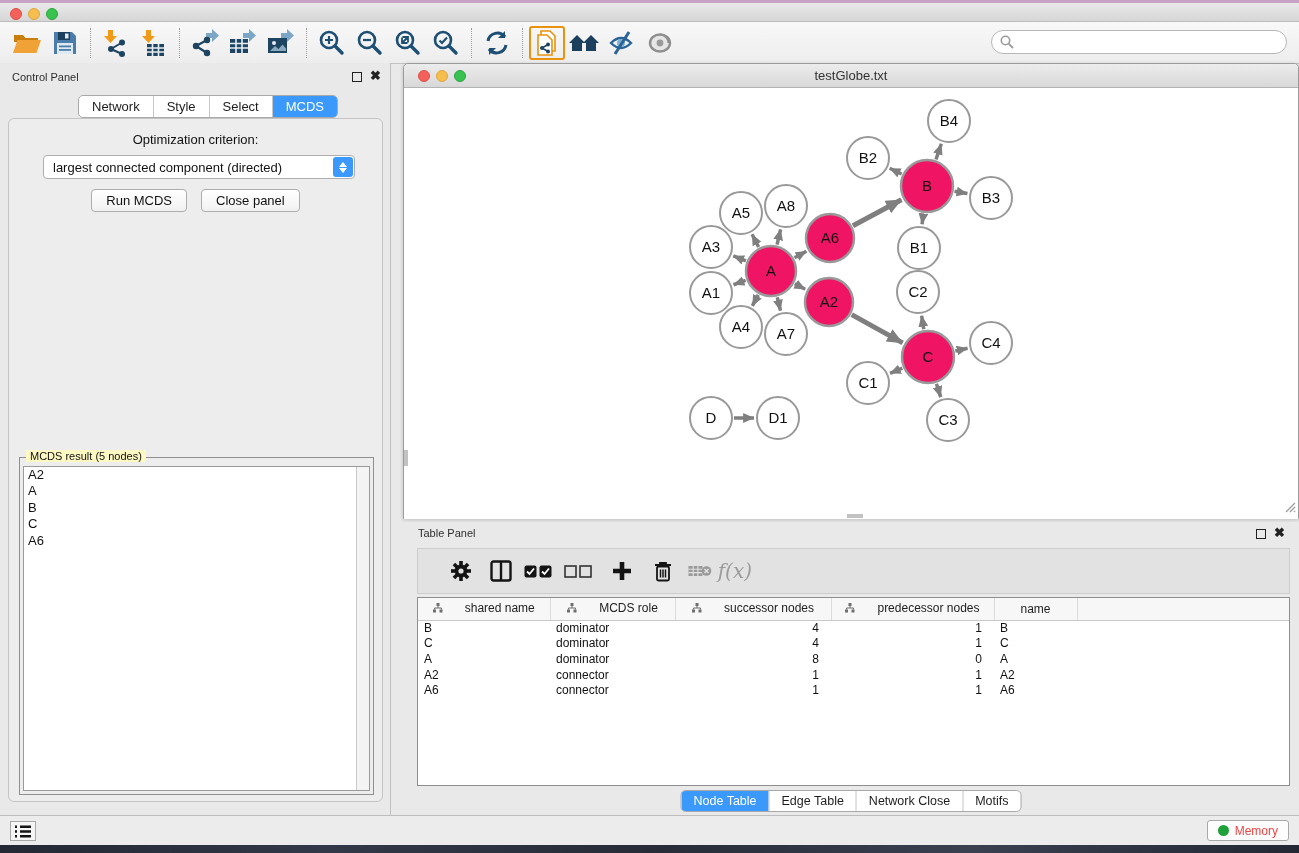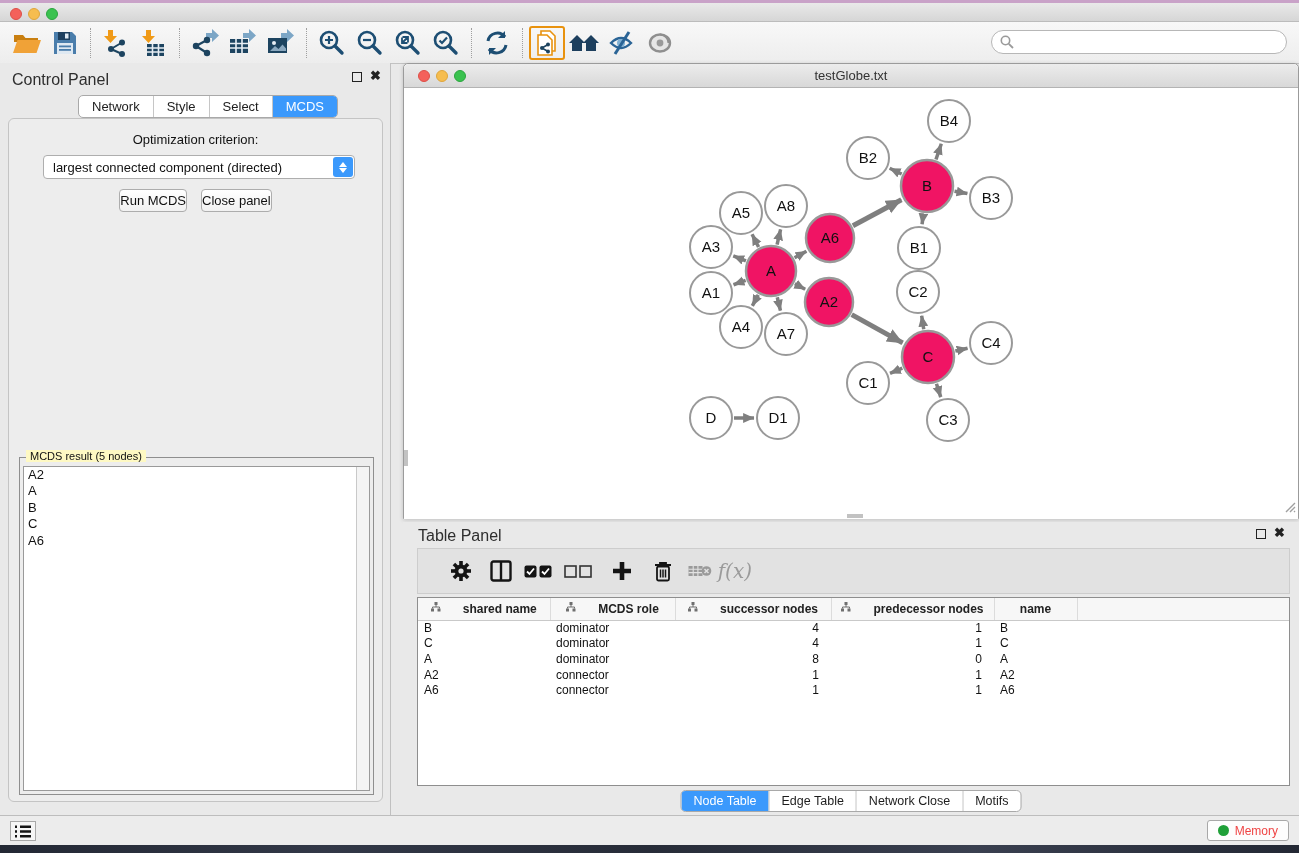--- a/index.html
+++ b/index.html
@@ -25,21 +25,21 @@
   .tb-btn.highlighted { border:2px solid #e8920e; border-radius:3px; width:36px; height:34px; }
   .search-wrap { position:absolute; right:12px; top:8px; width:296px; height:24px; }
   .search-field { width:100%; height:100%; border:1px solid #b7b7b7; border-radius:12px;
     background:#fff; padding-left:28px; font-size:12px; outline:none; }
   .search-glyph { position:absolute; left:9px; top:5px; }
 
   
   .control-panel { position:absolute; left:0; top:63px; width:391px; height:752px;
     background:#e9e9e9; border-right:1px solid #c0c0c0; }
   .cp-header { position:absolute; left:0; top:0; width:100%; height:28px; }
-  .panel-title { position:absolute; left:12px; top:8px; font-size:16px; color:#2e2e2e; }
+  .panel-title { position:absolute; left:12px; top:8px; font-size:11px; color:#2e2e2e; }
   .panel-float { position:absolute; top:9px; width:10px; height:10px; border:1.5px solid #222; }
   .panel-close { position:absolute; top:6px; font-size:13px; font-weight:bold; color:#222; line-height:14px; }
   .cp-header .panel-float { right:28px; } .cp-header .panel-close { right:9px; }
 
   .seg-tabs { position:absolute; display:inline-flex; border:1px solid #a9a9a9; border-radius:5px;
     overflow:hidden; background:#fff; }
   .cp-tabs { left:78px; top:32px; }
   .seg-tab { padding:3px 13px; font-size:13px; color:#1d1d1d; border-left:1px solid #c6c6c6; cursor:default; }
   .seg-tab:first-child { border-left:none; }
   .seg-tab.active { background:#3b99fc; color:#fff; }
@@ -49,21 +49,21 @@
   .opt-label { position:absolute; left:0; right:0; top:13px; text-align:center; font-size:13px; color:#111; }
   .combo { position:absolute; left:34px; top:36px; width:312px; height:24px; background:#fff;
     border:1px solid #aeaeae; border-radius:4px; font-size:13px; color:#111;
     display:flex; align-items:center; padding-left:9px; }
   .combo-stepper { position:absolute; right:1px; top:1px; width:20px; height:20px; background:#3b99fc;
     border-radius:3px; display:flex; flex-direction:column; align-items:center; justify-content:center; gap:1px; }
   .combo-stepper span { width:0; height:0; border-left:4px solid transparent; border-right:4px solid transparent; }
   .step-up { border-bottom:5px solid #fff; }
   .step-down { border-top:5px solid #fff; }
   .btn { background:linear-gradient(#ffffff,#f1f1f1); border:1px solid #adadad; border-radius:4px;
-    font-size:13px; color:#111; padding:3px 0; font-family:"Liberation Sans",sans-serif; }
+    font-size:13px; color:#111; padding:3px 14px; font-family:"Liberation Sans",sans-serif; }
   .cp-buttons { position:absolute; left:0; right:0; top:70px; display:flex; justify-content:center; gap:14px; }
 
   .result-box { position:absolute; left:10px; top:338px; width:355px; height:338px;
     border:1px solid #8f8f8f; }
   .result-legend { position:absolute; left:6px; top:-8px; background:#fef9c3; padding:0 4px;
     font-size:11px; color:#111; }
   .result-list { position:absolute; left:3px; top:8px; right:3px; bottom:3px; background:#fff;
     border:1px solid #9a9a9a; overflow:hidden; }
   .result-item { font-size:13px; color:#111; padding:0 0 0 4px; line-height:16.4px; }
   .result-scroll { position:absolute; right:0; top:0; bottom:0; width:13px; background:#f4f4f4;
@@ -93,21 +93,21 @@
     background:#e2e2e2; border:1px solid #cdcdcd; display:flex; align-items:center; gap:0; padding-left:14px; }
   .tp-tool { width:40px; display:flex; align-items:center; justify-content:flex-end; }
   .fx-label { font-size:20px; font-style:italic; font-family:"DejaVu Serif", serif; color:#9a9a9a; }
 
   .data-table-wrap { position:absolute; left:14px; top:75px; width:873px; height:189px;
     background:#fff; border:1px solid #8e8e8e; overflow:hidden; }
   table.data-table { border-collapse:collapse; width:100%; table-layout:fixed; }
   .data-table th { background:#f7f7f7; border-bottom:1px solid #c9c9c9; border-right:1px solid #dcdcdc;
     font-weight:normal; font-size:12px; color:#222; height:22px; text-align:center; white-space:nowrap; overflow:hidden; }
   .data-table th:last-child { border-right:none; }
-  .data-table th .hdr-inner { display:inline-flex; align-items:flex-start; gap:22px;font-weight:bold; }
+  .data-table th .hdr-inner { display:inline-flex; align-items:center; gap:22px; }
   .data-table td { font-size:12px; color:#111; height:15.6px; padding:0 6px; white-space:nowrap; overflow:hidden; }
   .data-table td.num { text-align:right; padding-right:12px; }
 
   .tp-tabs { left:50%; transform:translateX(-50%); top:268px; }
   .tp-tabs .seg-tab { font-size:12.5px; padding:3px 12px; }
 
   
   .statusbar { position:absolute; left:0; top:815px; width:1299px; height:30px;
     background:#ececec; border-top:1px solid #bdbdbd; }
   .list-btn { position:absolute; left:10px; top:5px; width:26px; height:20px;

